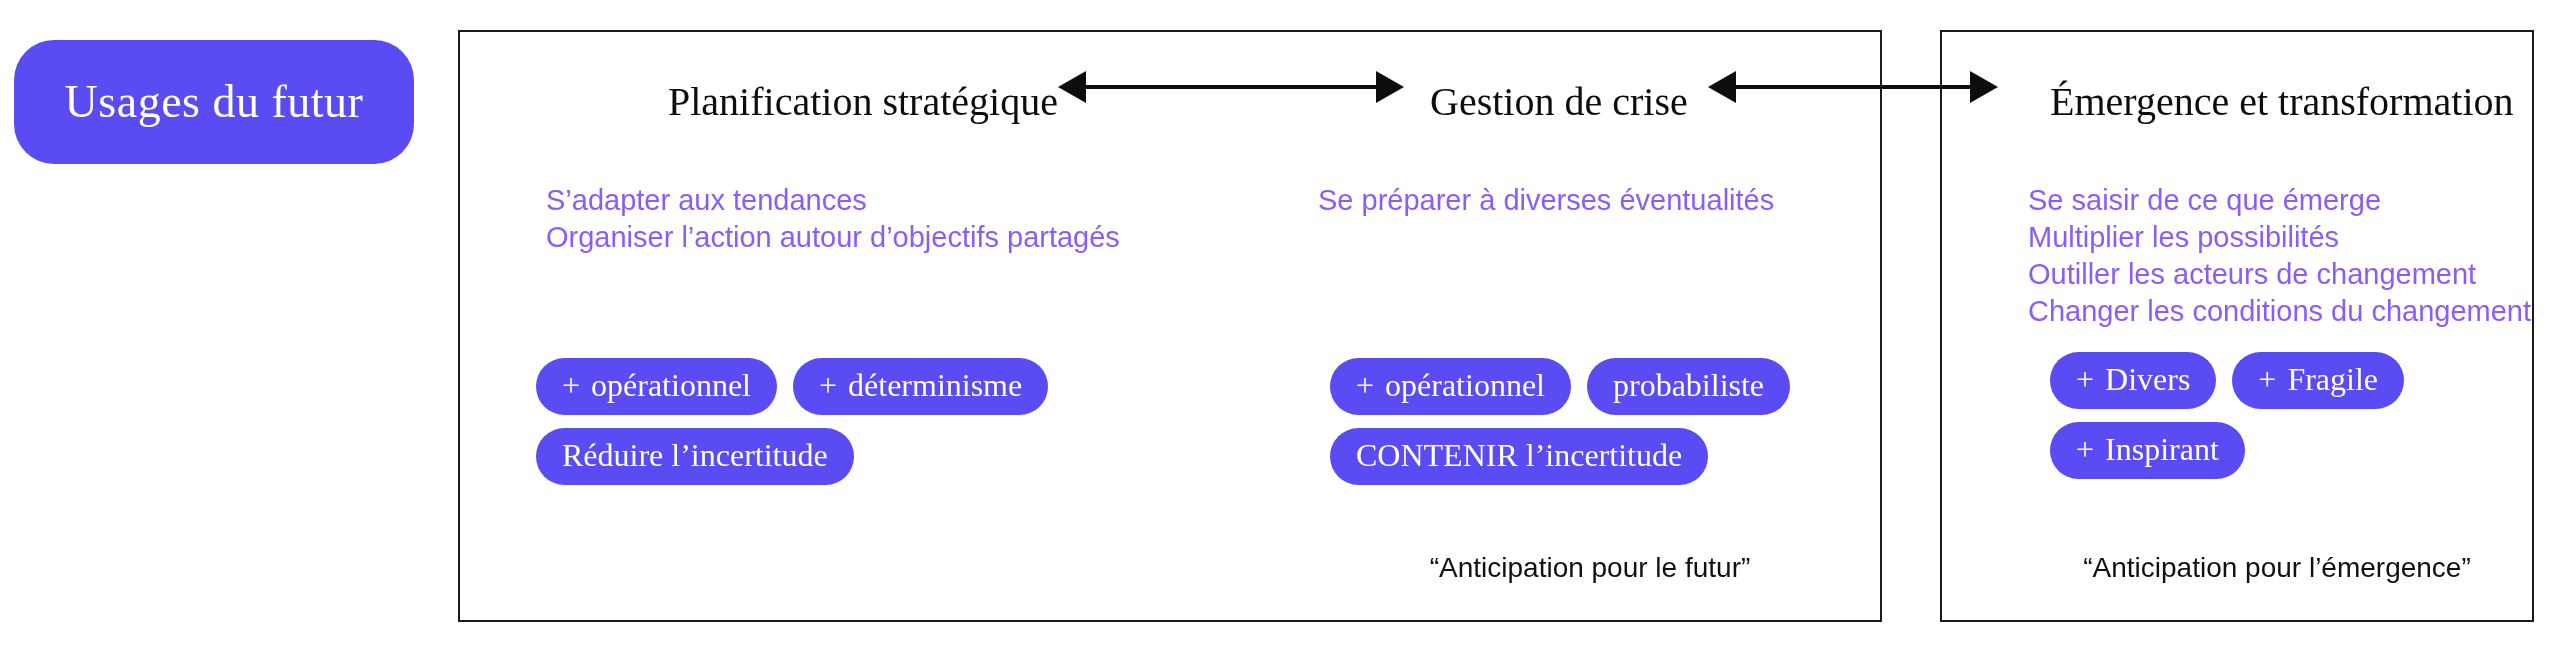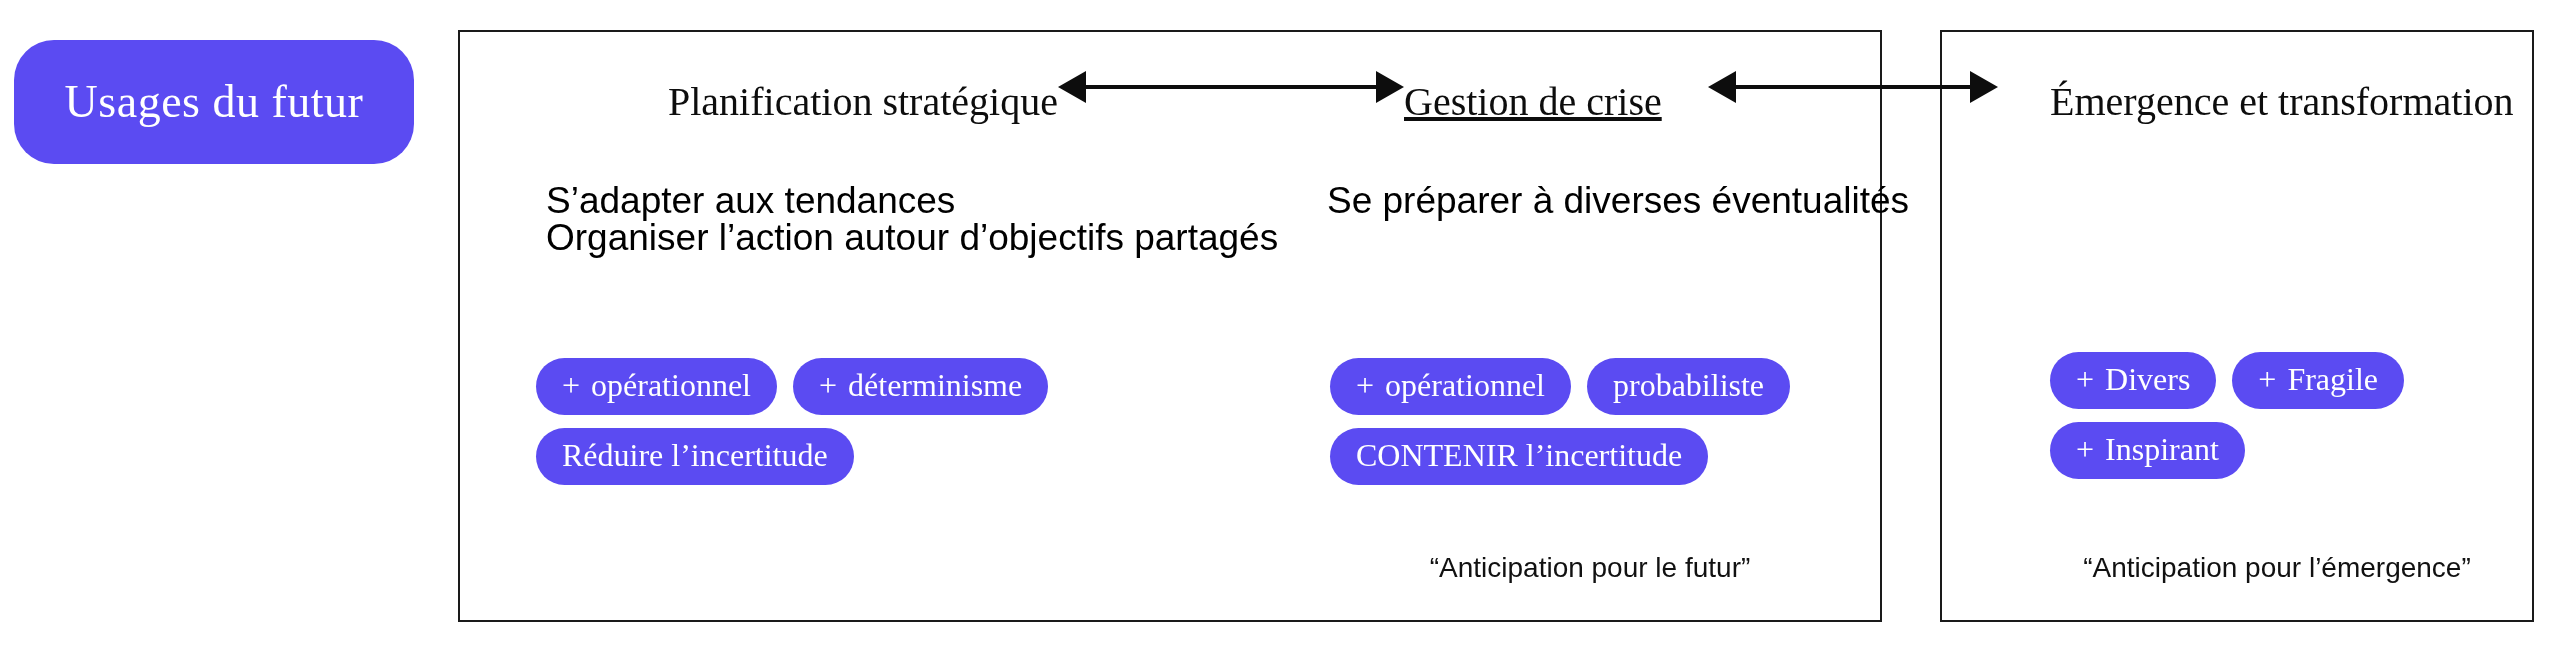--- a/index.html
+++ b/index.html
@@ -76,34 +76,34 @@
   .col-head {
     position: absolute;
     top: 52px;
     font-family: "Liberation Serif", serif;
     font-size: 40px;
     line-height: 1;
     color: #0d0d0d;
     white-space: nowrap;
   }
   #col-1 .col-head { left: 170px; }
-  #col-2 .col-head { left: 146px; text-decoration: underline; }
+  #col-2 .col-head { left: 172px; }
   #col-3 .col-head { left: 70px; }
 
   .col-body {
     position: absolute;
     top: 152px;
     font-family: "Liberation Sans", sans-serif;
-    font-size: 37px;
+    font-size: 29px;
     line-height: 37px;
-    color: #000000;
+    color: #8b5cf6;
     white-space: nowrap;
   }
   #col-1 .col-body { left: 48px; }
-  #col-2 .col-body { left: 69px; }
+  #col-2 .col-body { left: 60px; }
   #col-3 .col-body { left: 48px; }
 
   
   .tag-rows {
     position: absolute;
   }
   #col-1 .tag-rows { left: 38px;  top: 328px; }
   #col-2 .tag-rows { left: 72px;  top: 328px; }
   #col-3 .tag-rows { left: 70px;  top: 322px; }
 
@@ -228,20 +228,26 @@
         <span class="tag">
           <span>CONTENIR l’incertitude</span>
         </span>
       </div>
     </div>
     <div class="col-footer">“Anticipation pour le futur”</div>
   </div>
 
   <div class="column" id="col-3">
     <div class="col-head">Émergence et transformation</div>
+    <div class="col-body">
+      <div>Se saisir de ce que émerge</div>
+      <div>Multiplier les possibilités</div>
+      <div>Outiller les acteurs de changement</div>
+      <div>Changer les conditions du changement</div>
+    </div>
     <div class="tag-rows">
       <div class="tag-row">
         <span class="tag">
           <span class="plus">+</span>
           <span>Divers</span>
         </span>
         <span class="tag">
           <span class="plus">+</span>
           <span>Fragile</span>
         </span>

